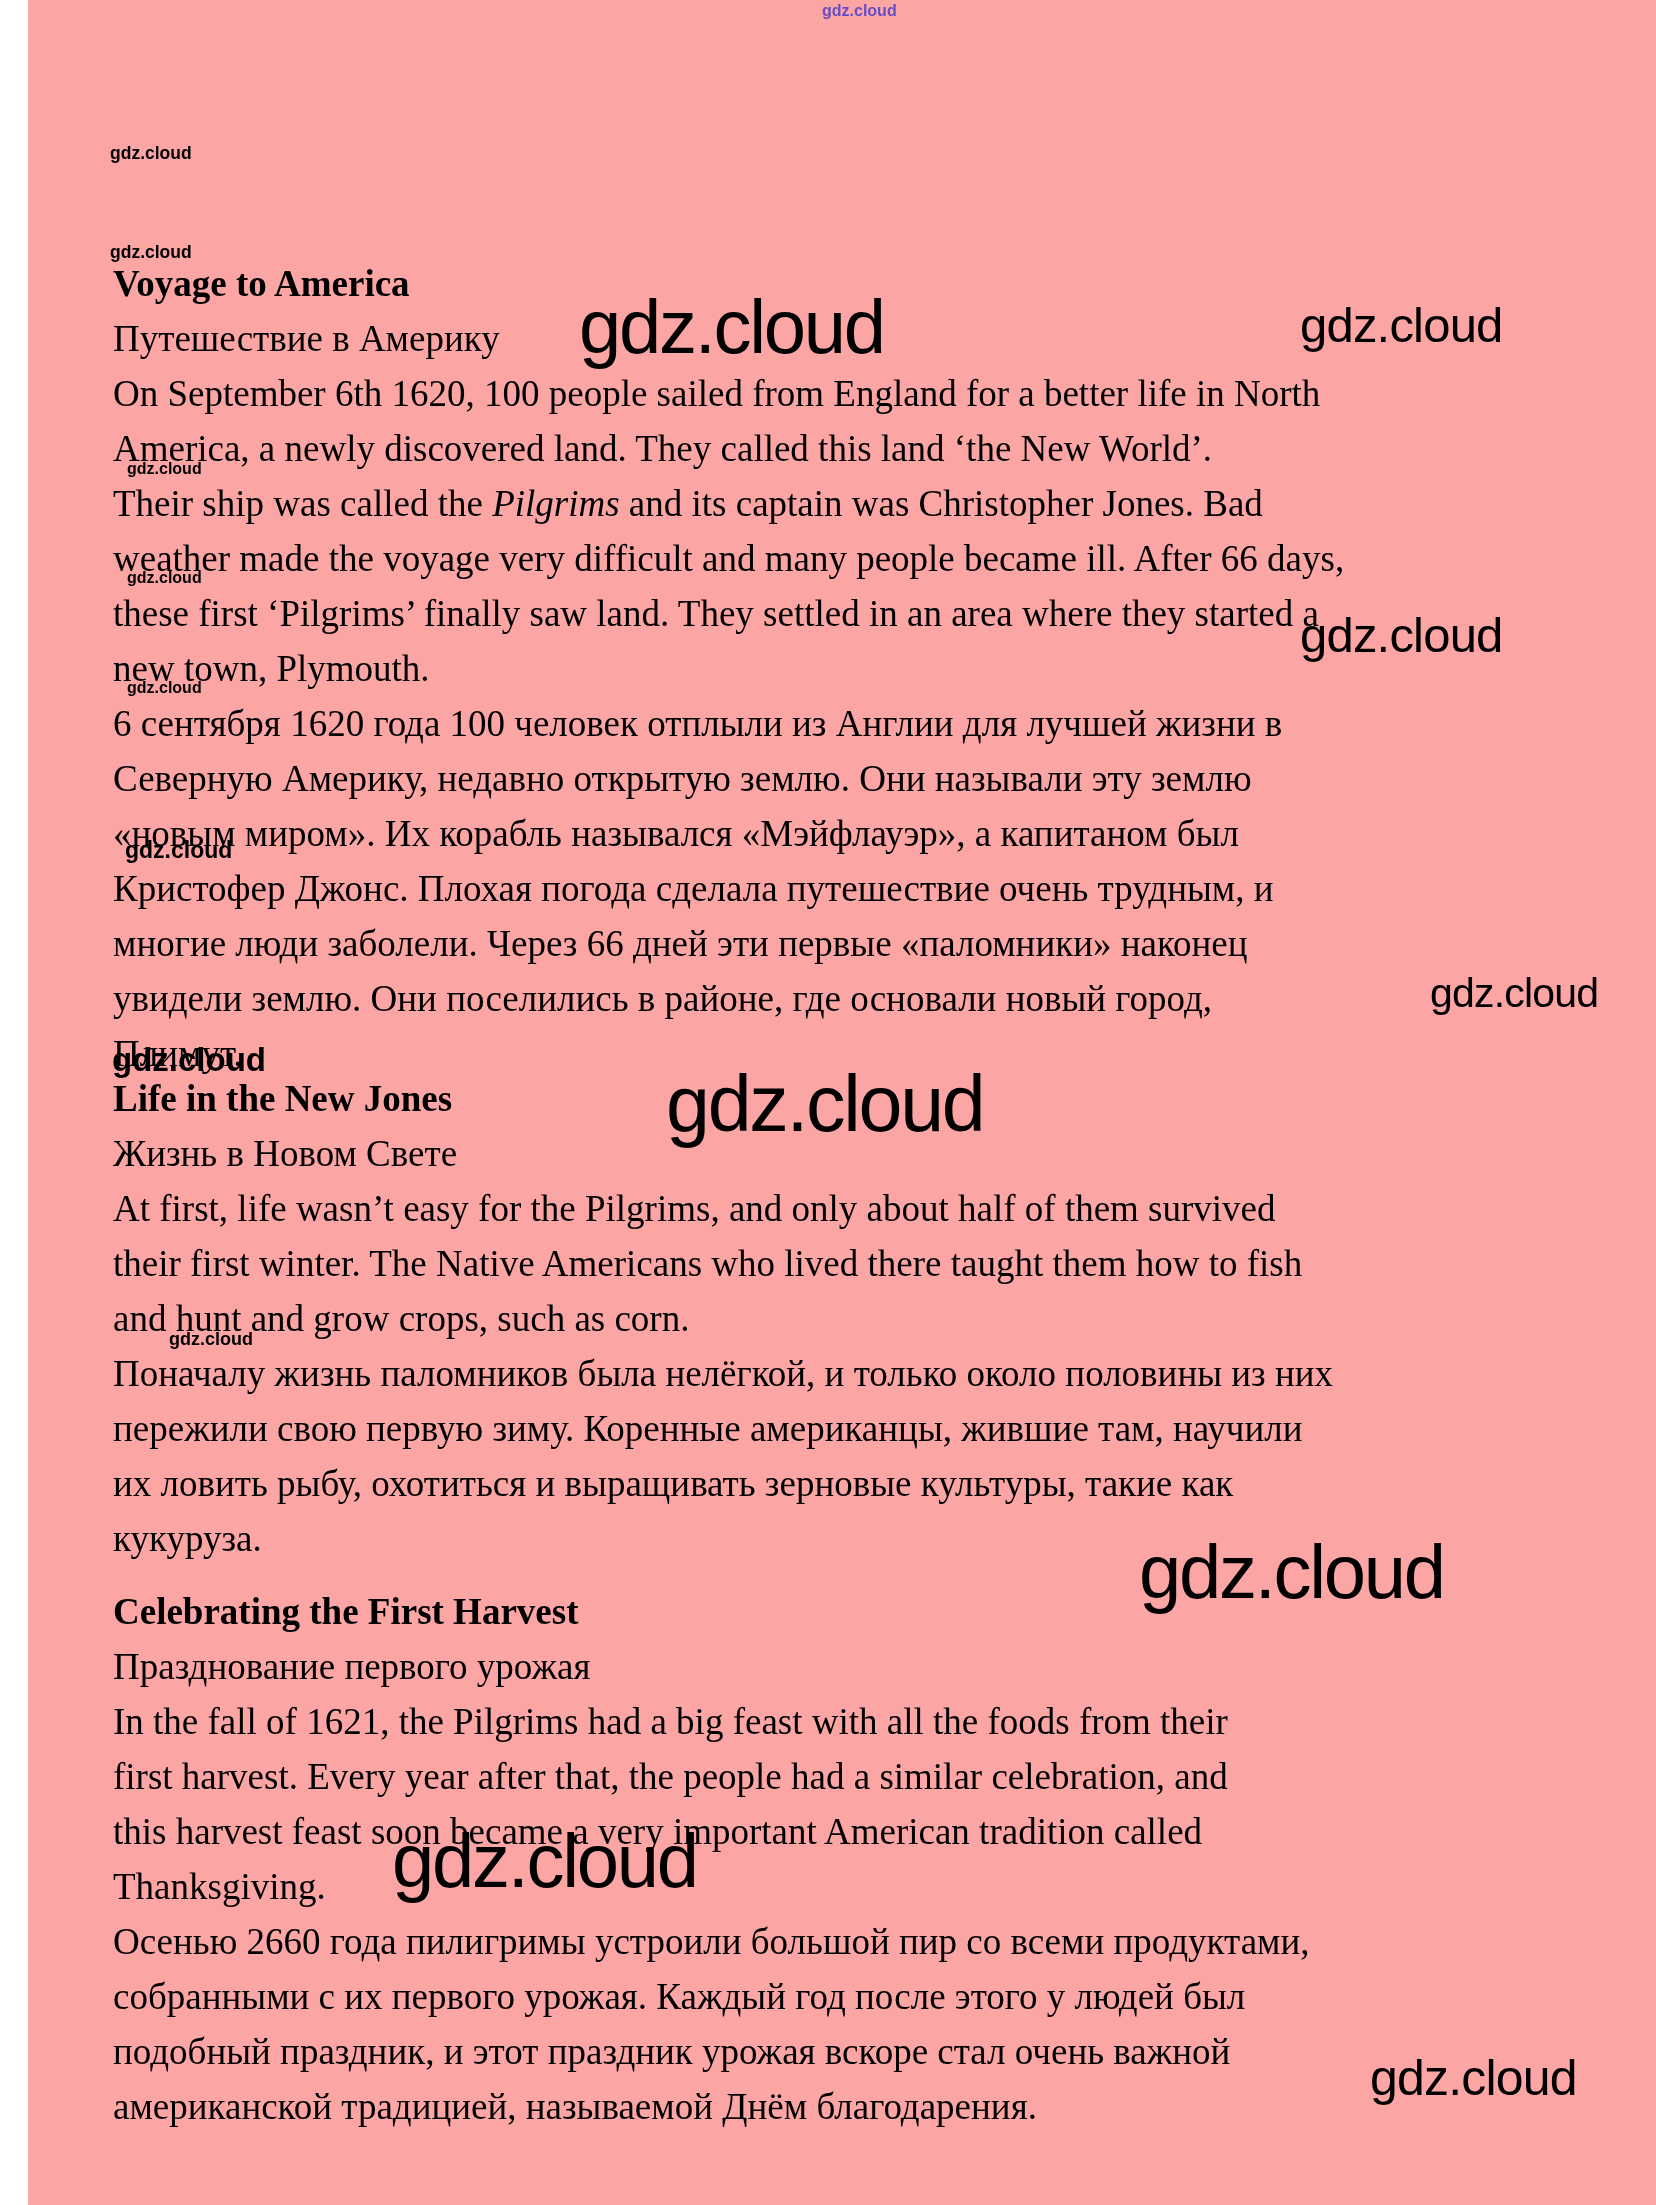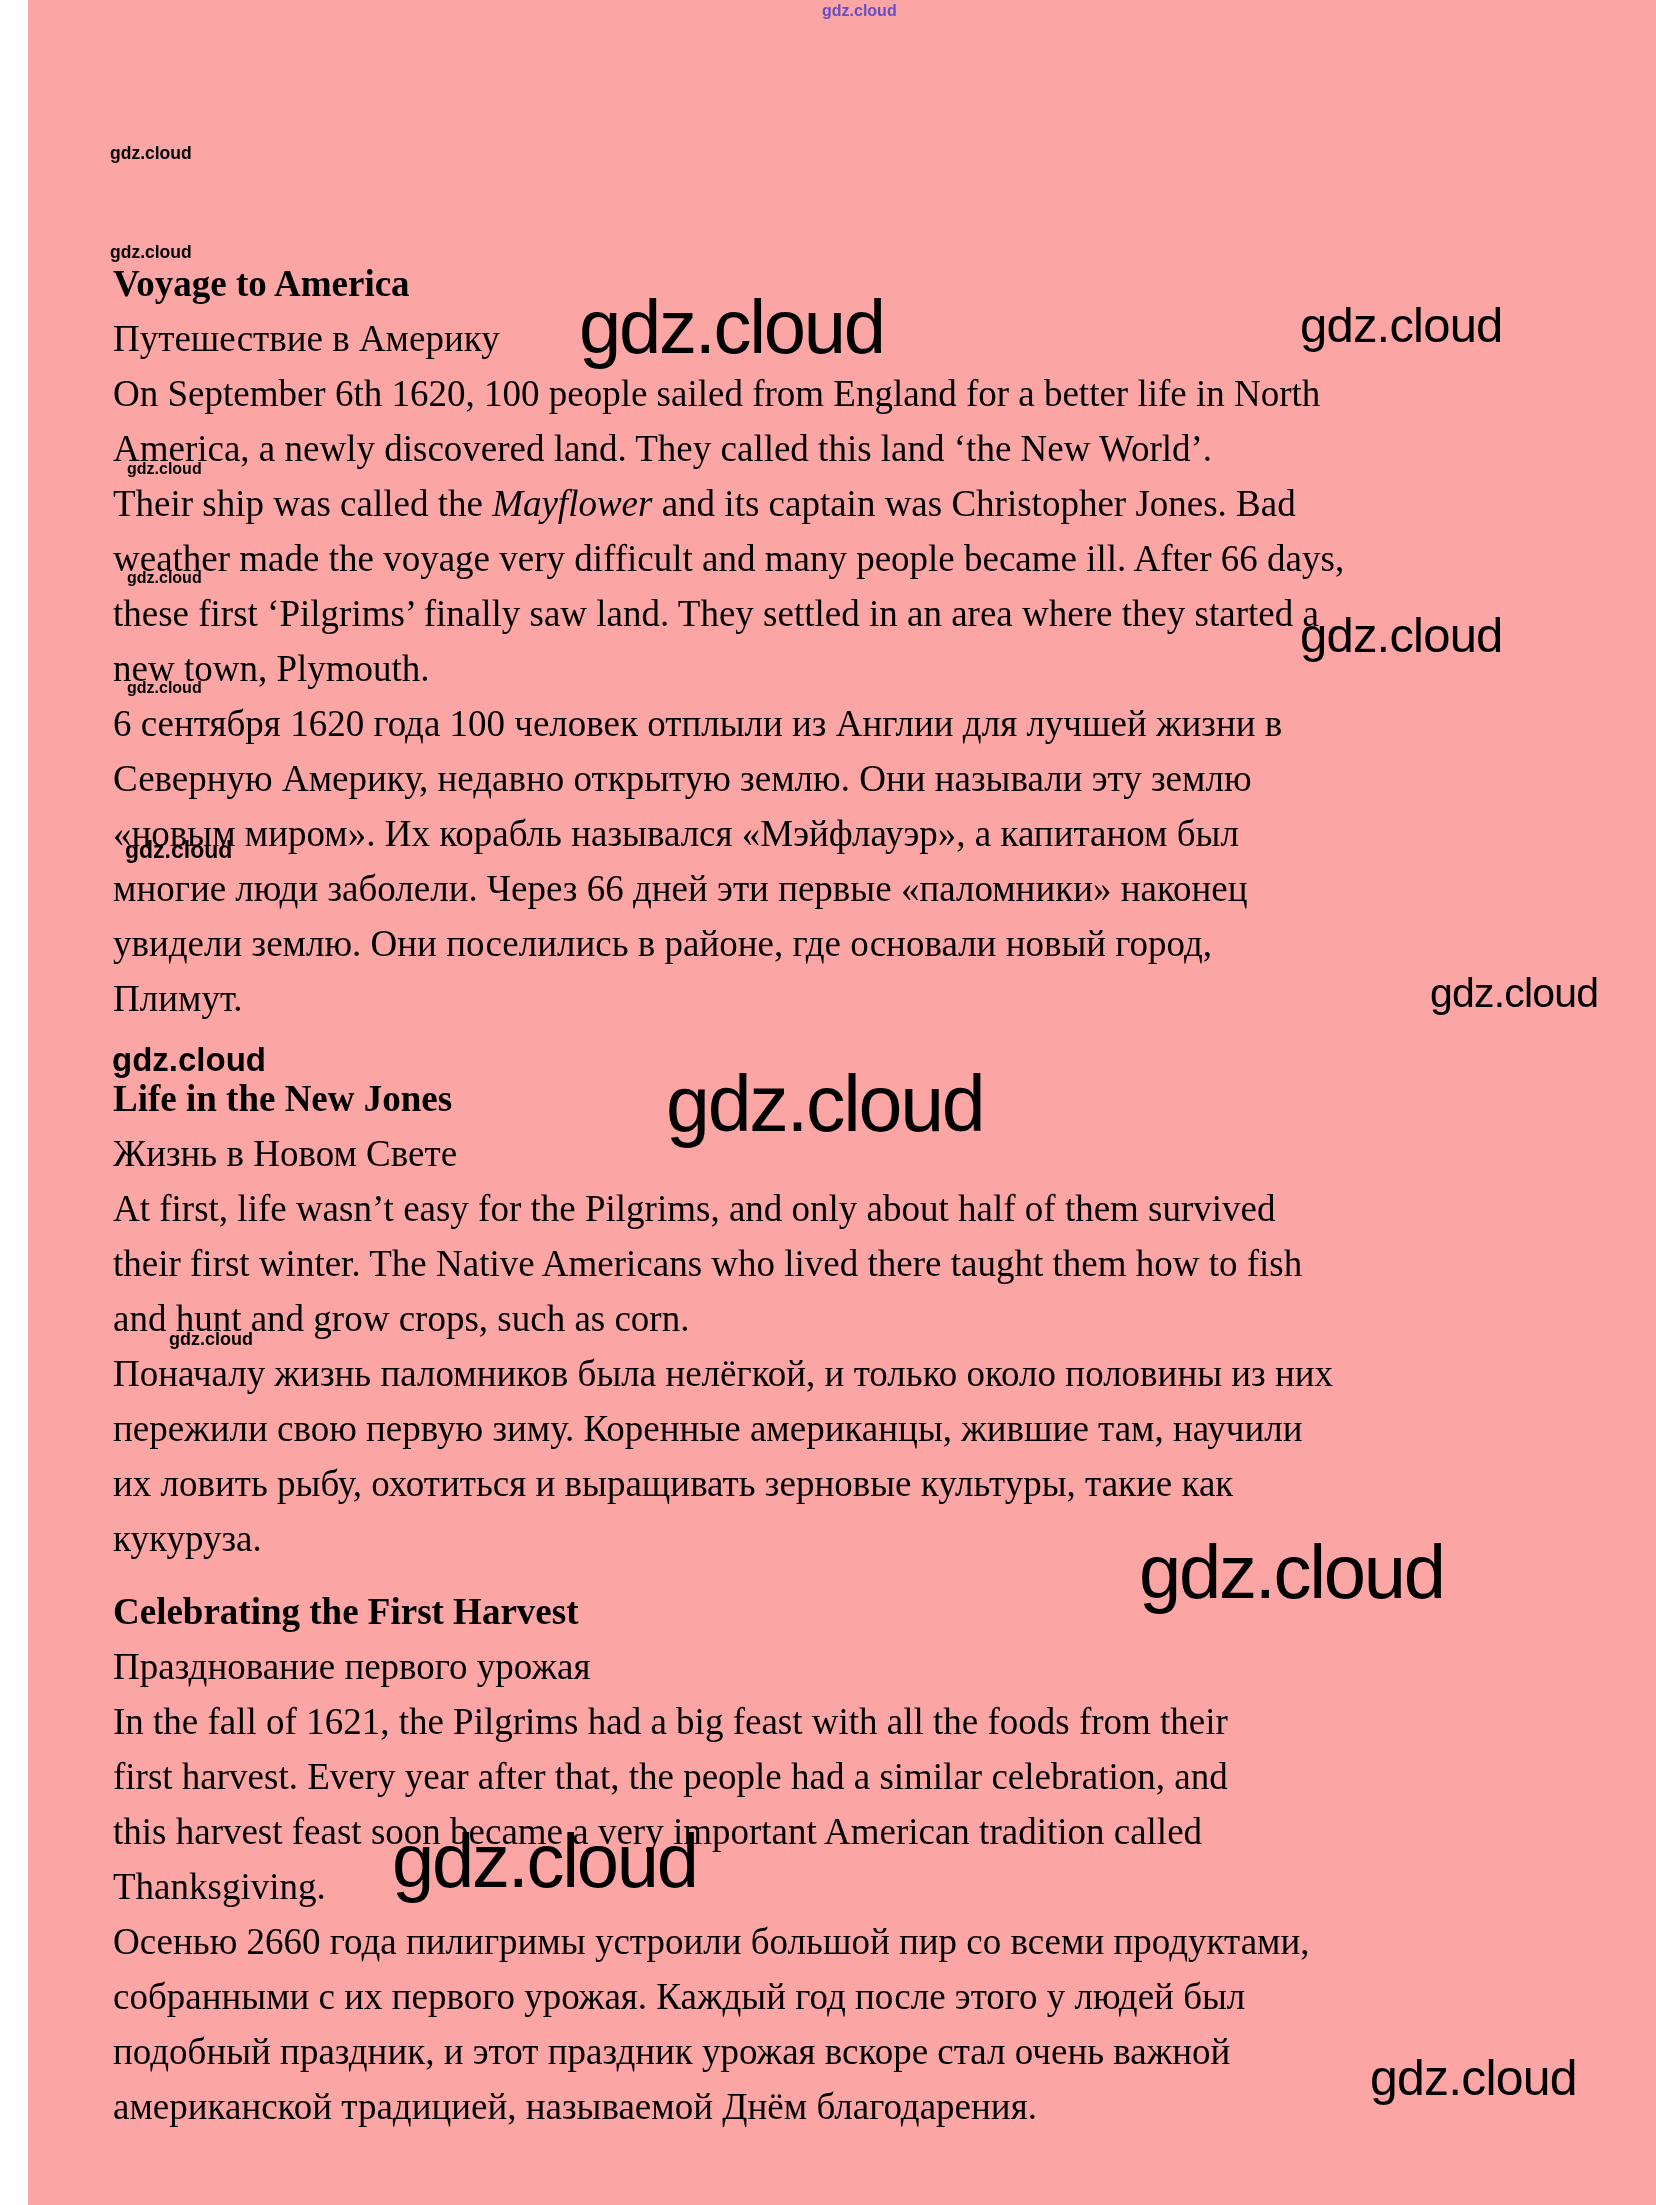--- a/index.html
+++ b/index.html
@@ -80,27 +80,28 @@
   <div class="wm wm-big w15">gdz.cloud</div>
   <div class="wm wm-big w16">gdz.cloud</div>
   <div class="wm w17">gdz.cloud</div>
 
 
   <div class="blk v-blk">
     <div class="line h">Voyage to America</div>
     <div class="line">Путешествие в Америку</div>
     <div class="line">On September 6th 1620, 100 people sailed from England for a better life in North</div>
     <div class="line">America, a newly discovered land. They called this land ‘the New World’.</div>
-    <div class="line"><span>Their ship was called the </span><em>Mayflower</em><span> and its captain was Christopher Jones. Bad</span></div>
+    <div class="line"><span>Their ship was called the </span><em>Pilgrims</em><span> and its captain was Christopher Jones. Bad</span></div>
     <div class="line">weather made the voyage very difficult and many people became ill. After 66 days,</div>
     <div class="line">these first ‘Pilgrims’ finally saw land. They settled in an area where they started a</div>
     <div class="line">new town, Plymouth.</div>
     <div class="line">6 сентября 1620 года 100 человек отплыли из Англии для лучшей жизни в</div>
     <div class="line">Северную Америку, недавно открытую землю. Они называли эту землю</div>
     <div class="line">«новым миром». Их корабль назывался «Мэйфлауэр», а капитаном был</div>
+    <div class="line">Кристофер Джонс. Плохая погода сделала путешествие очень трудным, и</div>
     <div class="line">многие люди заболели. Через 66 дней эти первые «паломники» наконец</div>
     <div class="line">увидели землю. Они поселились в районе, где основали новый город,</div>
     <div class="line">Плимут.</div>
   </div>
 
   <div class="blk l-blk">
     <div class="line h">Life in the New Jones</div>
     <div class="line">Жизнь в Новом Свете</div>
     <div class="line">At first, life wasn’t easy for the Pilgrims, and only about half of them survived</div>
     <div class="line">their first winter. The Native Americans who lived there taught them how to fish</div>

